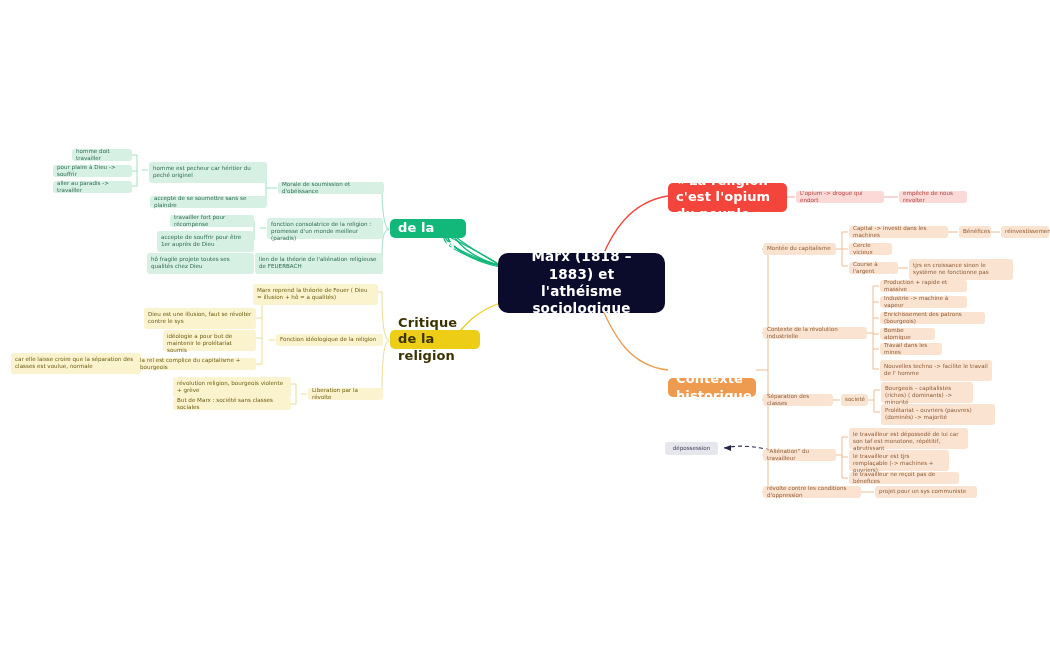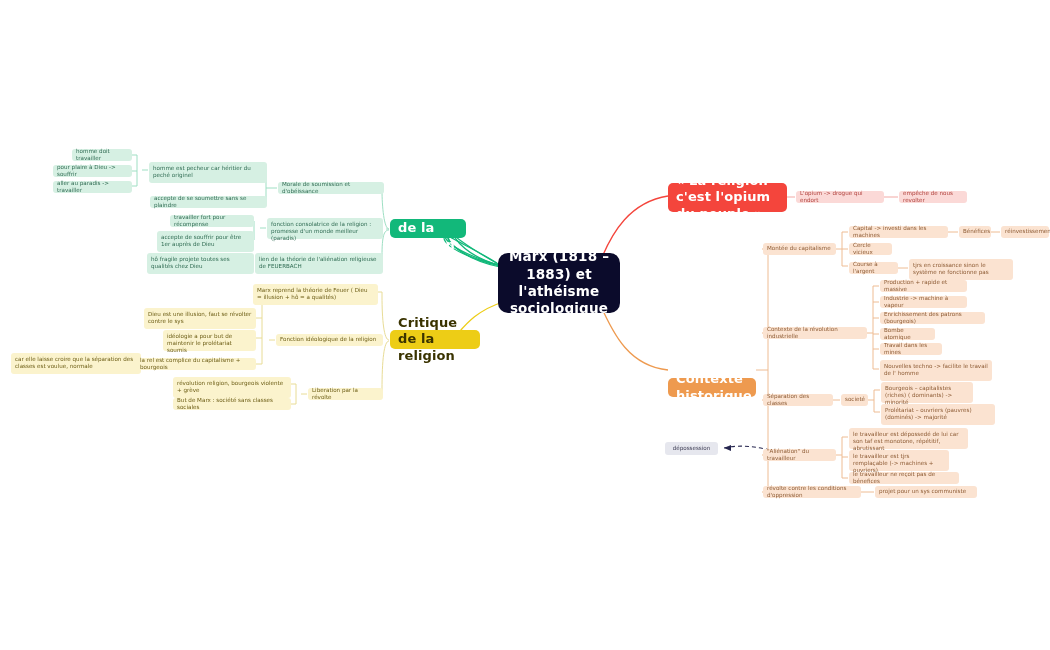--- a/index.html
+++ b/index.html
@@ -176,21 +176,21 @@
     <path d="M842,437 L848,437" stroke="#eebc93" stroke-width="1" fill="none"></path>
     <path d="M842,457 L848,457" stroke="#eebc93" stroke-width="1" fill="none"></path>
     <path d="M842,478 L848,478" stroke="#eebc93" stroke-width="1" fill="none"></path>
 
     <path d="M861,492 L874,492" stroke="#eebc93" stroke-width="1" fill="none"></path>
 
     <path d="M790,455 C775,452 750,442 724,448" stroke="#26264f" stroke-width="1.1" fill="none" stroke-dasharray="4,3"></path>
     <path d="M724,448 L731,445 L731,451 Z" fill="#26264f"></path>
   </svg>
 
-  <div class="node central" style="left:498px;top:253px;width:122px;height:60px;">
+  <div class="node central" style="left:498px;top:253px;width:167px;height:60px;">
     <span>Marx (1818 – 1883) et l'athéisme sociologique</span>
   </div>
 
   <div class="node branch green" style="left:390px;top:219px;width:76px;height:19px;">
     <span>Vision de la religion</span>
   </div>
 
   <div class="node branch yellow" style="left:390px;top:330px;width:90px;height:19px;">
     <span>Critique de la religion</span>
   </div>

